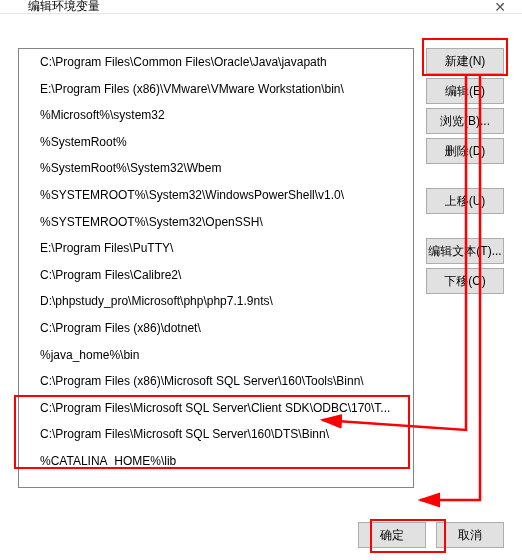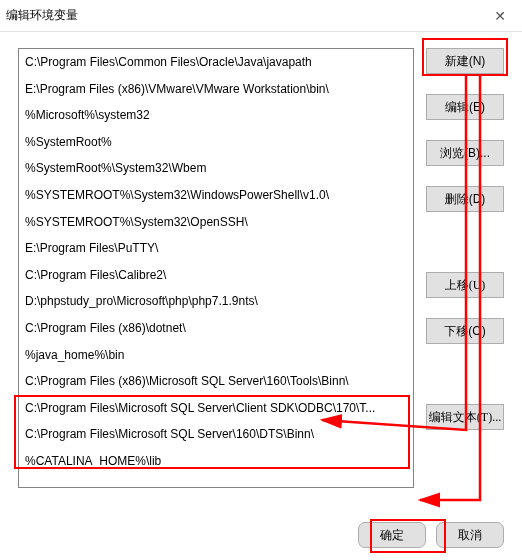--- a/index.html
+++ b/index.html
@@ -6,85 +6,86 @@
     body {
       font-family: "Microsoft YaHei", "Segoe UI", Tahoma, sans-serif;
       font-size: 12px;
       background: #fff;
       width: 522px;
       height: 560px;
       position: relative;
       overflow: hidden;
     }
     .titlebar {
-      height: 32px;
+      height: 14px;
       display: flex;
       align-items: center;
       justify-content: space-between;
-      padding: 0 8px 0 6px;
+      padding: 0 8px 0 28px;
       background: #fff;
       border-bottom: 1px solid #e5e5e5;
     }
     .close-x {
       width: 28px;
       text-align: center;
       color: #555;
       font-size: 14px;
       cursor: pointer;
     }
     .list-box {
       position: absolute;
       left: 18px;
       top: 48px;
       width: 396px;
       height: 440px;
       border: 1px solid #848484;
       background: #fff;
       overflow: hidden;
+      padding-left: 15px;
     }
     .list-item {
       padding: 4px 6px;
       white-space: nowrap;
       overflow: hidden;
       text-overflow: ellipsis;
       color: #000;
       font-size: 12px;
       line-height: 1.55;
       cursor: default;
     }
     .buttons {
       position: absolute;
       right: 18px;
       top: 48px;
       width: 78px;
       display: flex;
       flex-direction: column;
-      gap: 20px;
+      gap: 4px;
     }
     .btn {
       height: 26px;
       border: 1px solid #adadad;
       background: #e1e1e1;
       font-size: 12px;
       color: #000;
       cursor: pointer;
       display: flex;
       align-items: center;
       justify-content: center;
       white-space: nowrap;
     }
-    .btn.spaced { margin-top: 40px; font-family: Liberation Serif, serif; }
+    .btn.spaced { margin-top: 20px; }
     .footer {
       position: absolute;
       bottom: 12px;
       right: 18px;
       display: flex;
       gap: 10px;
     }
-    .footer .btn { width: 68px; border-radius: 7px; }
+    .footer .btn { width: 68px; }
     
     .anno {
       position: absolute;
       border: 2.5px solid #ff0000;
       pointer-events: none;
     }
     .anno-newbtn { right: 14px; top: 38px; width: 86px; height: 38px; }
     .anno-rows { left: 14px; top: 395px; width: 396px; height: 74px; }
     .anno-ok { left: 370px; bottom: 7px; width: 76px; height: 34px; }
     svg.arrows {
@@ -120,22 +121,22 @@
     <div class="list-item">C:\Program Files\Microsoft SQL Server\160\DTS\Binn\</div>
     <div class="list-item">%CATALINA_HOME%\lib</div>
   </div>
 
 <div class="buttons">
   <button class="btn">新建(N)</button>
   <button class="btn">编辑(E)</button>
   <button class="btn">浏览(B)...</button>
   <button class="btn">删除(D)</button>
   <button class="btn spaced">上移(U)</button>
+  <button class="btn spaced">编辑文本(T)...</button>
   <button class="btn">下移(O)</button>
-  <button class="btn spaced">编辑文本(T)...</button>
 </div>
 
 <div class="footer">
   <button class="btn">确定</button>
   <button class="btn">取消</button>
 </div>
 
 <div class="anno anno-newbtn"></div>
 <div class="anno anno-rows"></div>
 <div class="anno anno-ok"></div>

